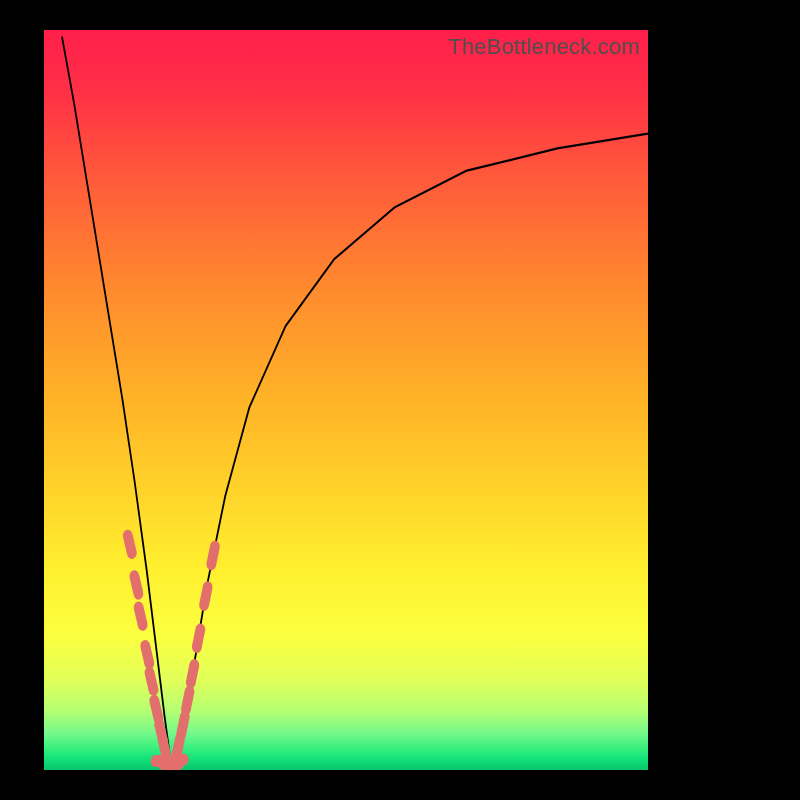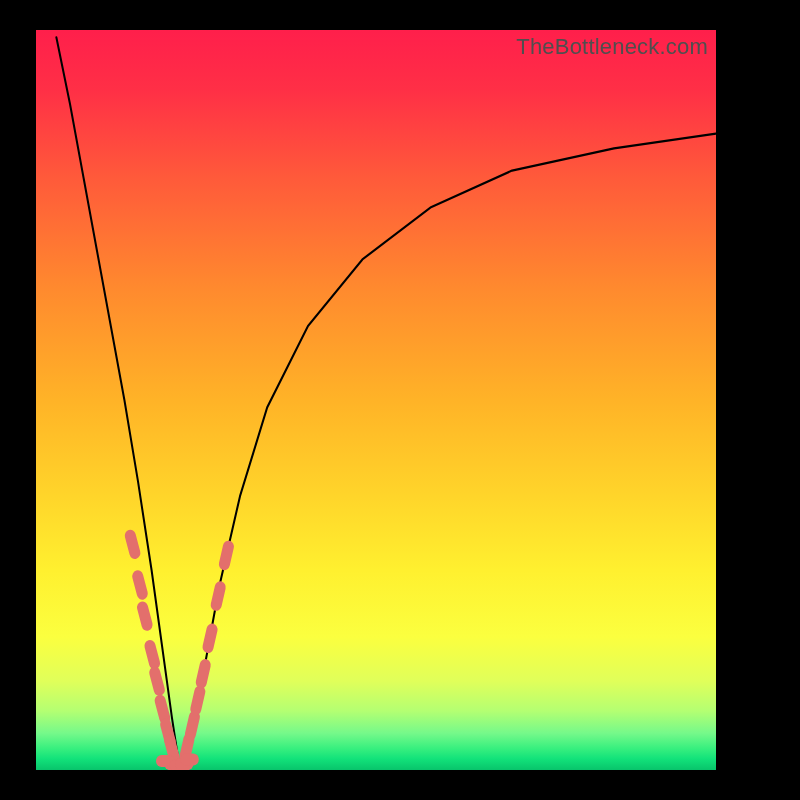--- a/index.html
+++ b/index.html
@@ -12,23 +12,23 @@
   }
   .frame {
     position: relative;
     width: 800px;
     height: 800px;
     background: #000;
     box-sizing: border-box;
   }
   .plot-area {
     position: absolute;
-    left: 36px;
+    left: 44px;
     top: 30px;
-    width: 680px;
+    width: 604px;
     height: 740px;
     overflow: hidden;
     
     background: linear-gradient(
       to bottom,
       #ff1f4b 0%,
       #ff2f46 8%,
       #ff5a3a 20%,
       #ff8a2e 35%,
       #ffb327 50%,

